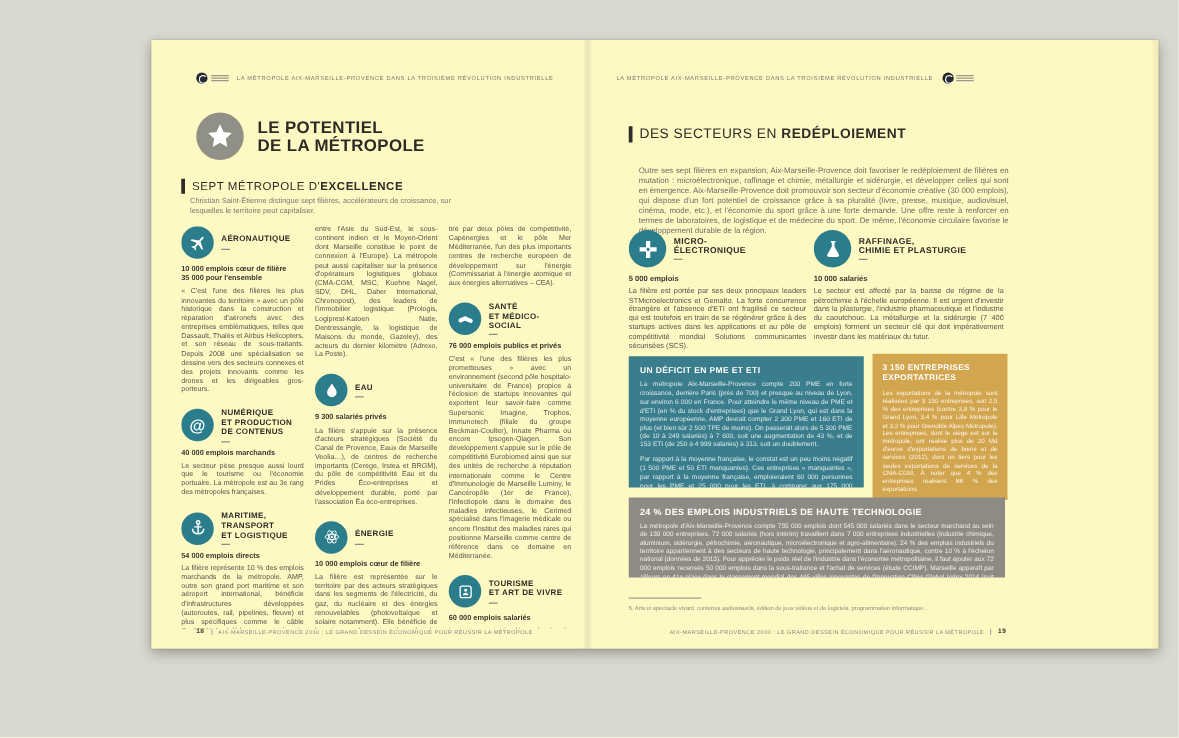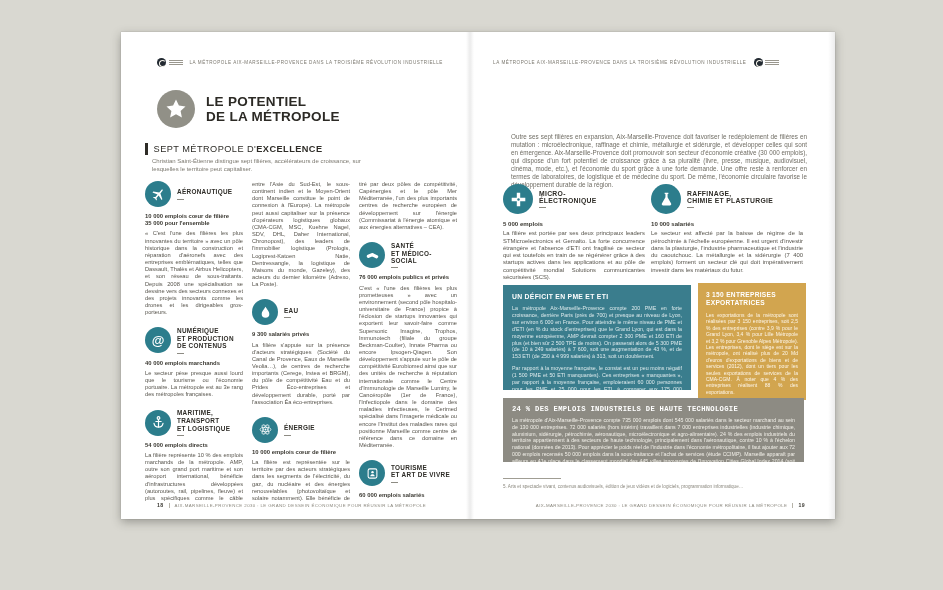--- a/index.html
+++ b/index.html
@@ -1,20 +1,20 @@
 <!DOCTYPE html>
 <html><head>
 <meta charset="utf-8">
 <style>
   * { margin:0; padding:0; box-sizing:border-box; }
   html,body { width:943px; height:590px; }
   body { font-family:"Liberation Sans", sans-serif; }
   .desk { position:relative; width:943px; height:590px; background:#d9d8d1; overflow:hidden; }
-  .spread { position:absolute; left:121px; top:32px; width:714px; height:487px;
-            background:#ffffff; box-shadow:0 3px 9px rgba(50,50,45,.38), 0 0 1px rgba(0,0,0,.25); }
+  .spread { position:absolute; left:121px; top:32px; width:806px; height:487px;
+            background:#fef9c3; box-shadow:0 3px 9px rgba(50,50,45,.38), 0 0 1px rgba(0,0,0,.25); }
   .fold { position:absolute; left:345px; top:0; width:8px; height:100%; pointer-events:none;
           background:linear-gradient(90deg, rgba(0,0,0,0) 0%, rgba(0,0,0,.08) 50%, rgba(0,0,0,0) 100%); }
   .edge { position:absolute; right:0; top:0; width:7px; height:100%; pointer-events:none;
           background:linear-gradient(270deg, rgba(0,0,0,.07), rgba(0,0,0,0)); }
   .page { position:absolute; top:0; width:349px; height:487px; }
   .page.lp { left:0; } .page.rp { left:349px; }
 
   .run-head { position:absolute; display:flex; align-items:center; gap:7px; }
   .run-head .ht { font-size:4.6px; letter-spacing:.55px; color:#7b786f; white-space:nowrap; }
   .logo { display:flex; align-items:center; gap:2.5px; }
@@ -68,21 +68,21 @@
   .box { position:absolute; color:#fff; overflow:hidden; }
   .box .bt { font-weight:bold; letter-spacing:.3px; }
   .box .bb { text-align:justify; }
   .box-teal { left:33px; top:253px; width:188px; height:105px; background:#3a7d8d; padding:8px 9px; }
   .box-teal .bt { font-size:6.8px; margin-bottom:5px; }
   .box-teal .bb { font-size:5.3px; line-height:6.9px; color:#ddeaec; margin-bottom:5px; }
   .box-gold { left:228px; top:251px; width:108px; height:117px; background:#d2a54f; padding:8px 8px; }
   .box-gold .bt { font-size:6.6px; line-height:8px; margin-bottom:5px; }
   .box-gold .bb { font-size:5px; line-height:6.4px; color:#fdf6e9; }
   .box-gray { left:33px; top:366px; width:301px; height:64px; background:#8d8b83; padding:7px 9px; }
-  .box-gray .bt { font-size:7.2px; margin-bottom:4px;font-family:Liberation Mono, monospace; }
+  .box-gray .bt { font-size:7.2px; margin-bottom:4px; }
   .box-gray .bb { font-size:5.2px; line-height:6.8px; color:#f2f0e9; }
 
   .fn-line { position:absolute; left:33px; top:446px; width:58px; border-top:.8px solid #a09d93; }
   .footnote { position:absolute; left:33px; top:452px; width:300px; font-size:4.6px; color:#8a877d; }
 </style>
 </head>
 <body>
 
 <div class="desk">
   <div class="spread">
@@ -257,20 +257,21 @@
               <i></i>
               <i></i>
               <i></i>
             </span>
         </span>
       </div>
 
       <div class="sec-head-row" style="left:33px; top:69px;">
         <div class="sec-bar"></div>
         <div class="sec-title2">
+          <div><span>DES SECTEURS EN </span><b>REDÉPLOIEMENT</b></div>
         </div>
       </div>
 
       <div class="rp-intro">Outre ses sept filières en expansion, Aix-Marseille-Provence doit favoriser le redéploiement de filières en mutation : microélectronique, raffinage et chimie, métallurgie et sidérurgie, et développer celles qui sont en émergence. Aix-Marseille-Provence doit promouvoir son secteur d'économie créative (30 000 emplois), qui dispose d'un fort potentiel de croissance grâce à sa pluralité (livre, presse, musique, audiovisuel, cinéma, mode, etc.), et l'économie du sport grâce à une forte demande. Une offre reste à renforcer en termes de laboratoires, de logistique et de médecine du sport. De même, l'économie circulaire favorise le développement durable de la région.</div>
 
       <div class="rp-col" style="left:33px; width:142px;">
         <div class="sector">
           <div class="s-head">
             <div class="s-icon">
               <svg viewBox="0 0 24 24">

